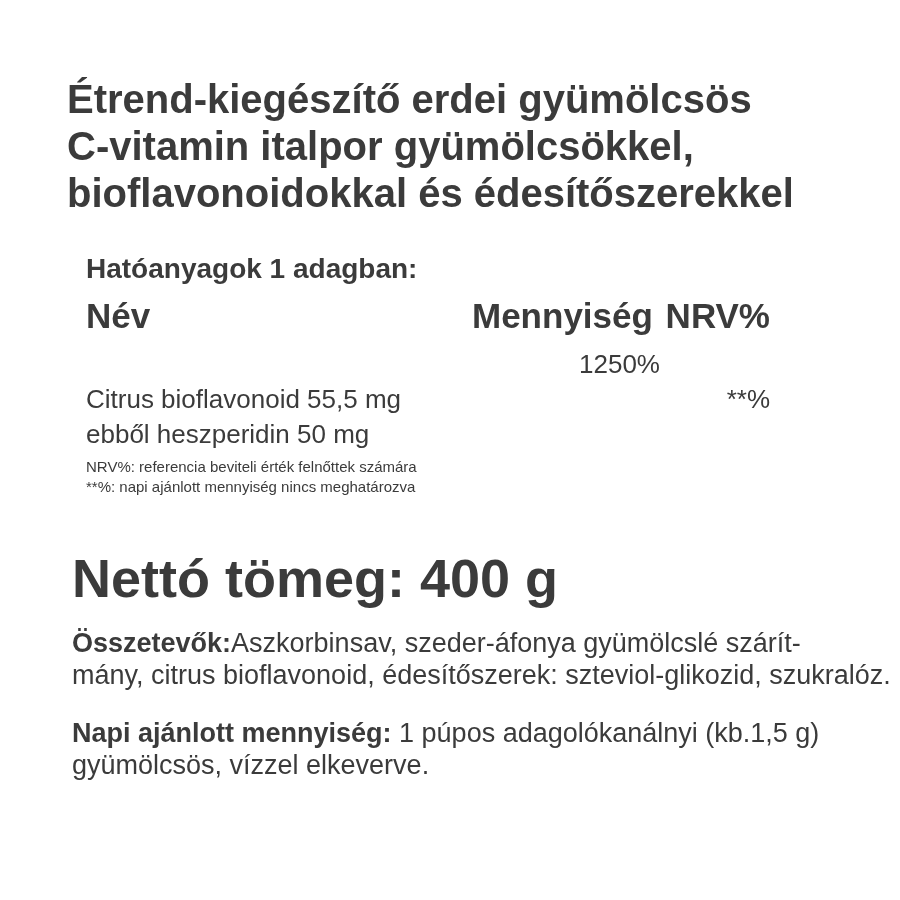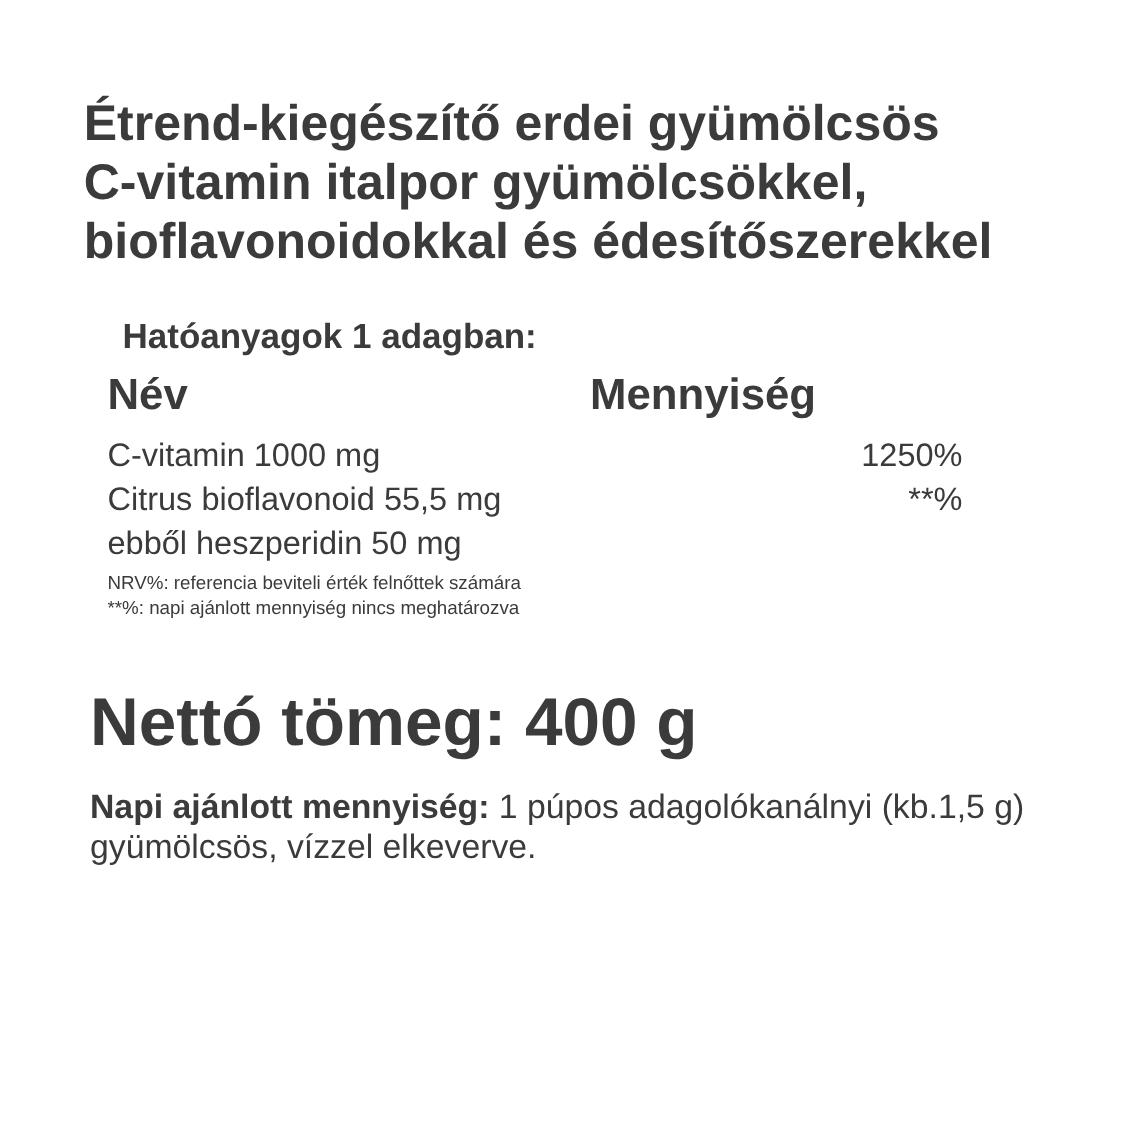--- a/index.html
+++ b/index.html
@@ -25,21 +25,21 @@
     font-size: 40px;
     font-weight: bold;
     line-height: 47px;
     white-space: nowrap;
   }
   .table-sec {
     margin: 37px 0 0 14px;
     width: 684px;
   }
   .sec-title {
-    margin: 12px;
+    margin: 0;
     font-size: 28px;
     font-weight: bold;
     line-height: 30px;
   }
   .thead, .trow {
     display: grid;
     grid-template-columns: 386px 1fr 110px;
     align-items: baseline;
   }
   .thead {
@@ -87,25 +87,25 @@
     <span>C-vitamin italpor gyümölcsökkel,</span><br>
     <span>bioflavonoidokkal és édesítőszerekkel</span>
   </h1>
 
   <section class="table-sec">
     <h2 class="sec-title">Hatóanyagok 1 adagban:</h2>
 
     <div class="thead">
       <span class="cell-name">Név</span>
       <span class="cell-amount">Mennyiség</span>
+      <span class="cell-nrv">NRV%</span>
     </div>
 
     <div class="rows">
       <div class="trow">
-        <span class="cell-name">C-vitamin 1000 mg</span>
         <span class="cell-amount"></span>
         <span class="cell-nrv">1250%</span>
       </div>
       <div class="trow">
         <span class="cell-name">Citrus bioflavonoid 55,5 mg</span>
         <span class="cell-amount"></span>
         <span class="cell-nrv">**%</span>
       </div>
       <div class="trow">
         <span class="cell-name">ebből heszperidin 50 mg</span>
@@ -115,19 +115,23 @@
     </div>
 
     <div class="footnotes">
       <div>NRV%: referencia beviteli érték felnőttek számára</div>
       <div>**%: napi ajánlott mennyiség nincs meghatározva</div>
     </div>
   </section>
 
   <h2 class="net-weight">Nettó tömeg: 400 g</h2>
 
+  <p class="para">
+    <b>Összetevők:</b><span>Aszkorbinsav, szeder-áfonya gyümölcslé szárít-</span><br>
+    <span>mány, citrus bioflavonoid, édesítőszerek: szteviol-glikozid, szukralóz.</span>
+  </p>
 
   <p class="para second">
     <b>Napi ajánlott mennyiség:</b><span> 1 púpos adagolókanálnyi (kb.1,5 g)</span><br>
     <span>gyümölcsös, vízzel elkeverve.</span>
   </p>
 
 </div>
 
 </body></html>

